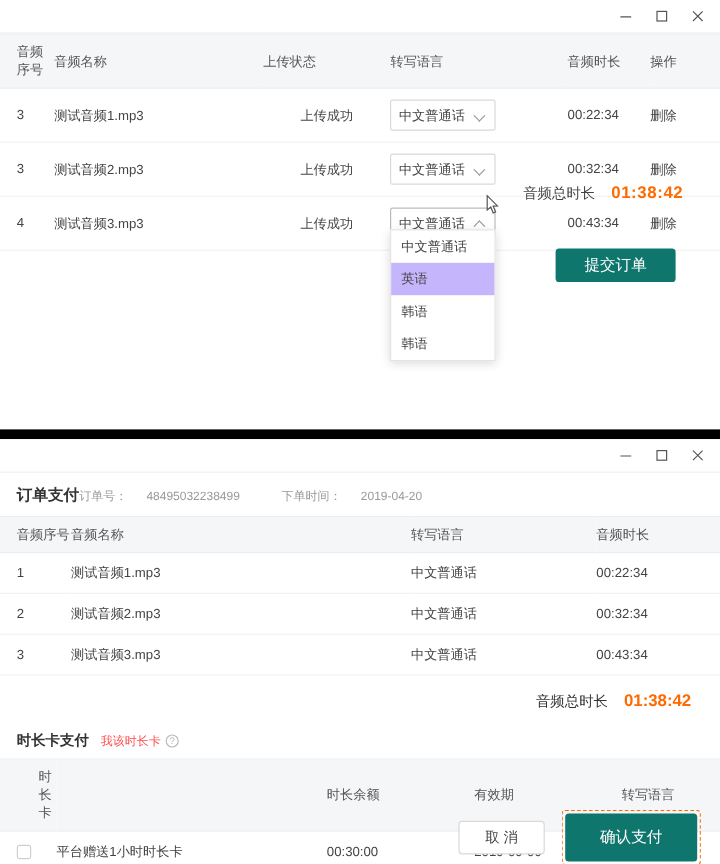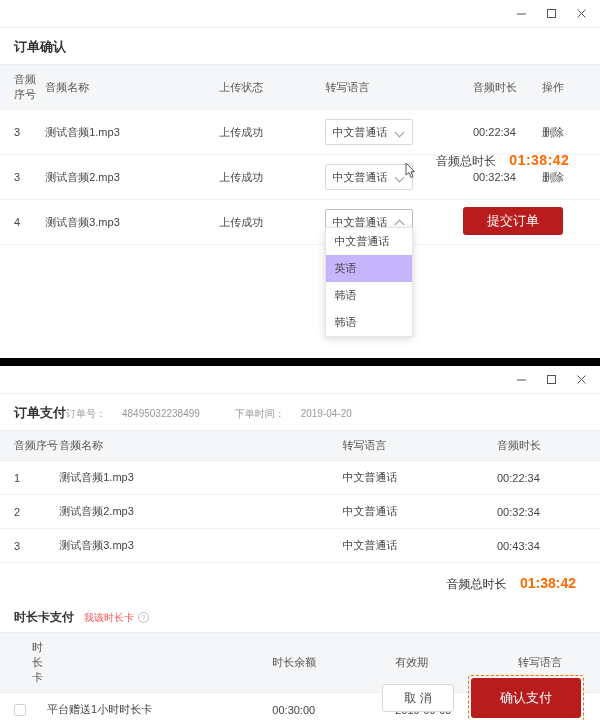--- a/index.html
+++ b/index.html
@@ -72,21 +72,21 @@
   table.grid tbody td {
     padding: 9px 0;
     font-size: 11px;
     color: #444;
     border-bottom: 1px solid #f2f2f2;
     vertical-align: middle;
   }
   .win-top table.grid tbody td { height: 30px; }
   .c1 { width: 46px; padding-left: 14px !important; }
   .c2 { width: 180px; }
-  .c3 { width: 110px; }
+  .c3 { width: 110px; text-align: center; }
   .c4 { width: 150px; }
   .c5 { width: 70px; }
   .c6 { width: 60px; font-family: Liberation Mono, monospace; }
 
   .ok { color: #52c41a; }
   .link-del { color: #444; cursor: pointer; }
 
   
   .select {
     position: relative;
@@ -154,21 +154,21 @@
     color: #444;
   }
   .total-row .amt {
     color: #ff6a00;
     font-size: 14px;
     font-weight: bold;
     margin-left: 10px;
     letter-spacing: .5px;
   }
   .btn-primary {
-    background: #b91c1c;
+    background: #0f766e;
     color: #fff;
     border: none;
     border-radius: 3px;
     font-size: 13px;
     cursor: pointer;
   }
   .btn-ghost {
     background: #fff;
     color: #444;
     border: 1px solid #d9d9d9;
@@ -252,23 +252,20 @@
         </svg>
     </div>
     <div class="winbtn">
       <svg width="11" height="11" viewBox="0 0 11 11">
           <line x1="1.5" y1="1.5" x2="9.5" y2="9.5" stroke="#555" stroke-width="1"></line>
           <line x1="9.5" y1="1.5" x2="1.5" y2="9.5" stroke="#555" stroke-width="1"></line>
         </svg>
     </div>
   </div>
 
-  <div class="section-head">
-    <span>订单确认</span>
-  </div>
 
   <table class="grid">
     <thead>
       <tr>
         <th class="c1">音频序号</th>
         <th class="c2">音频名称</th>
         <th class="c3">上传状态</th>
         <th class="c4">转写语言</th>
         <th class="c5">音频时长</th>
         <th class="c6">操作</th>

